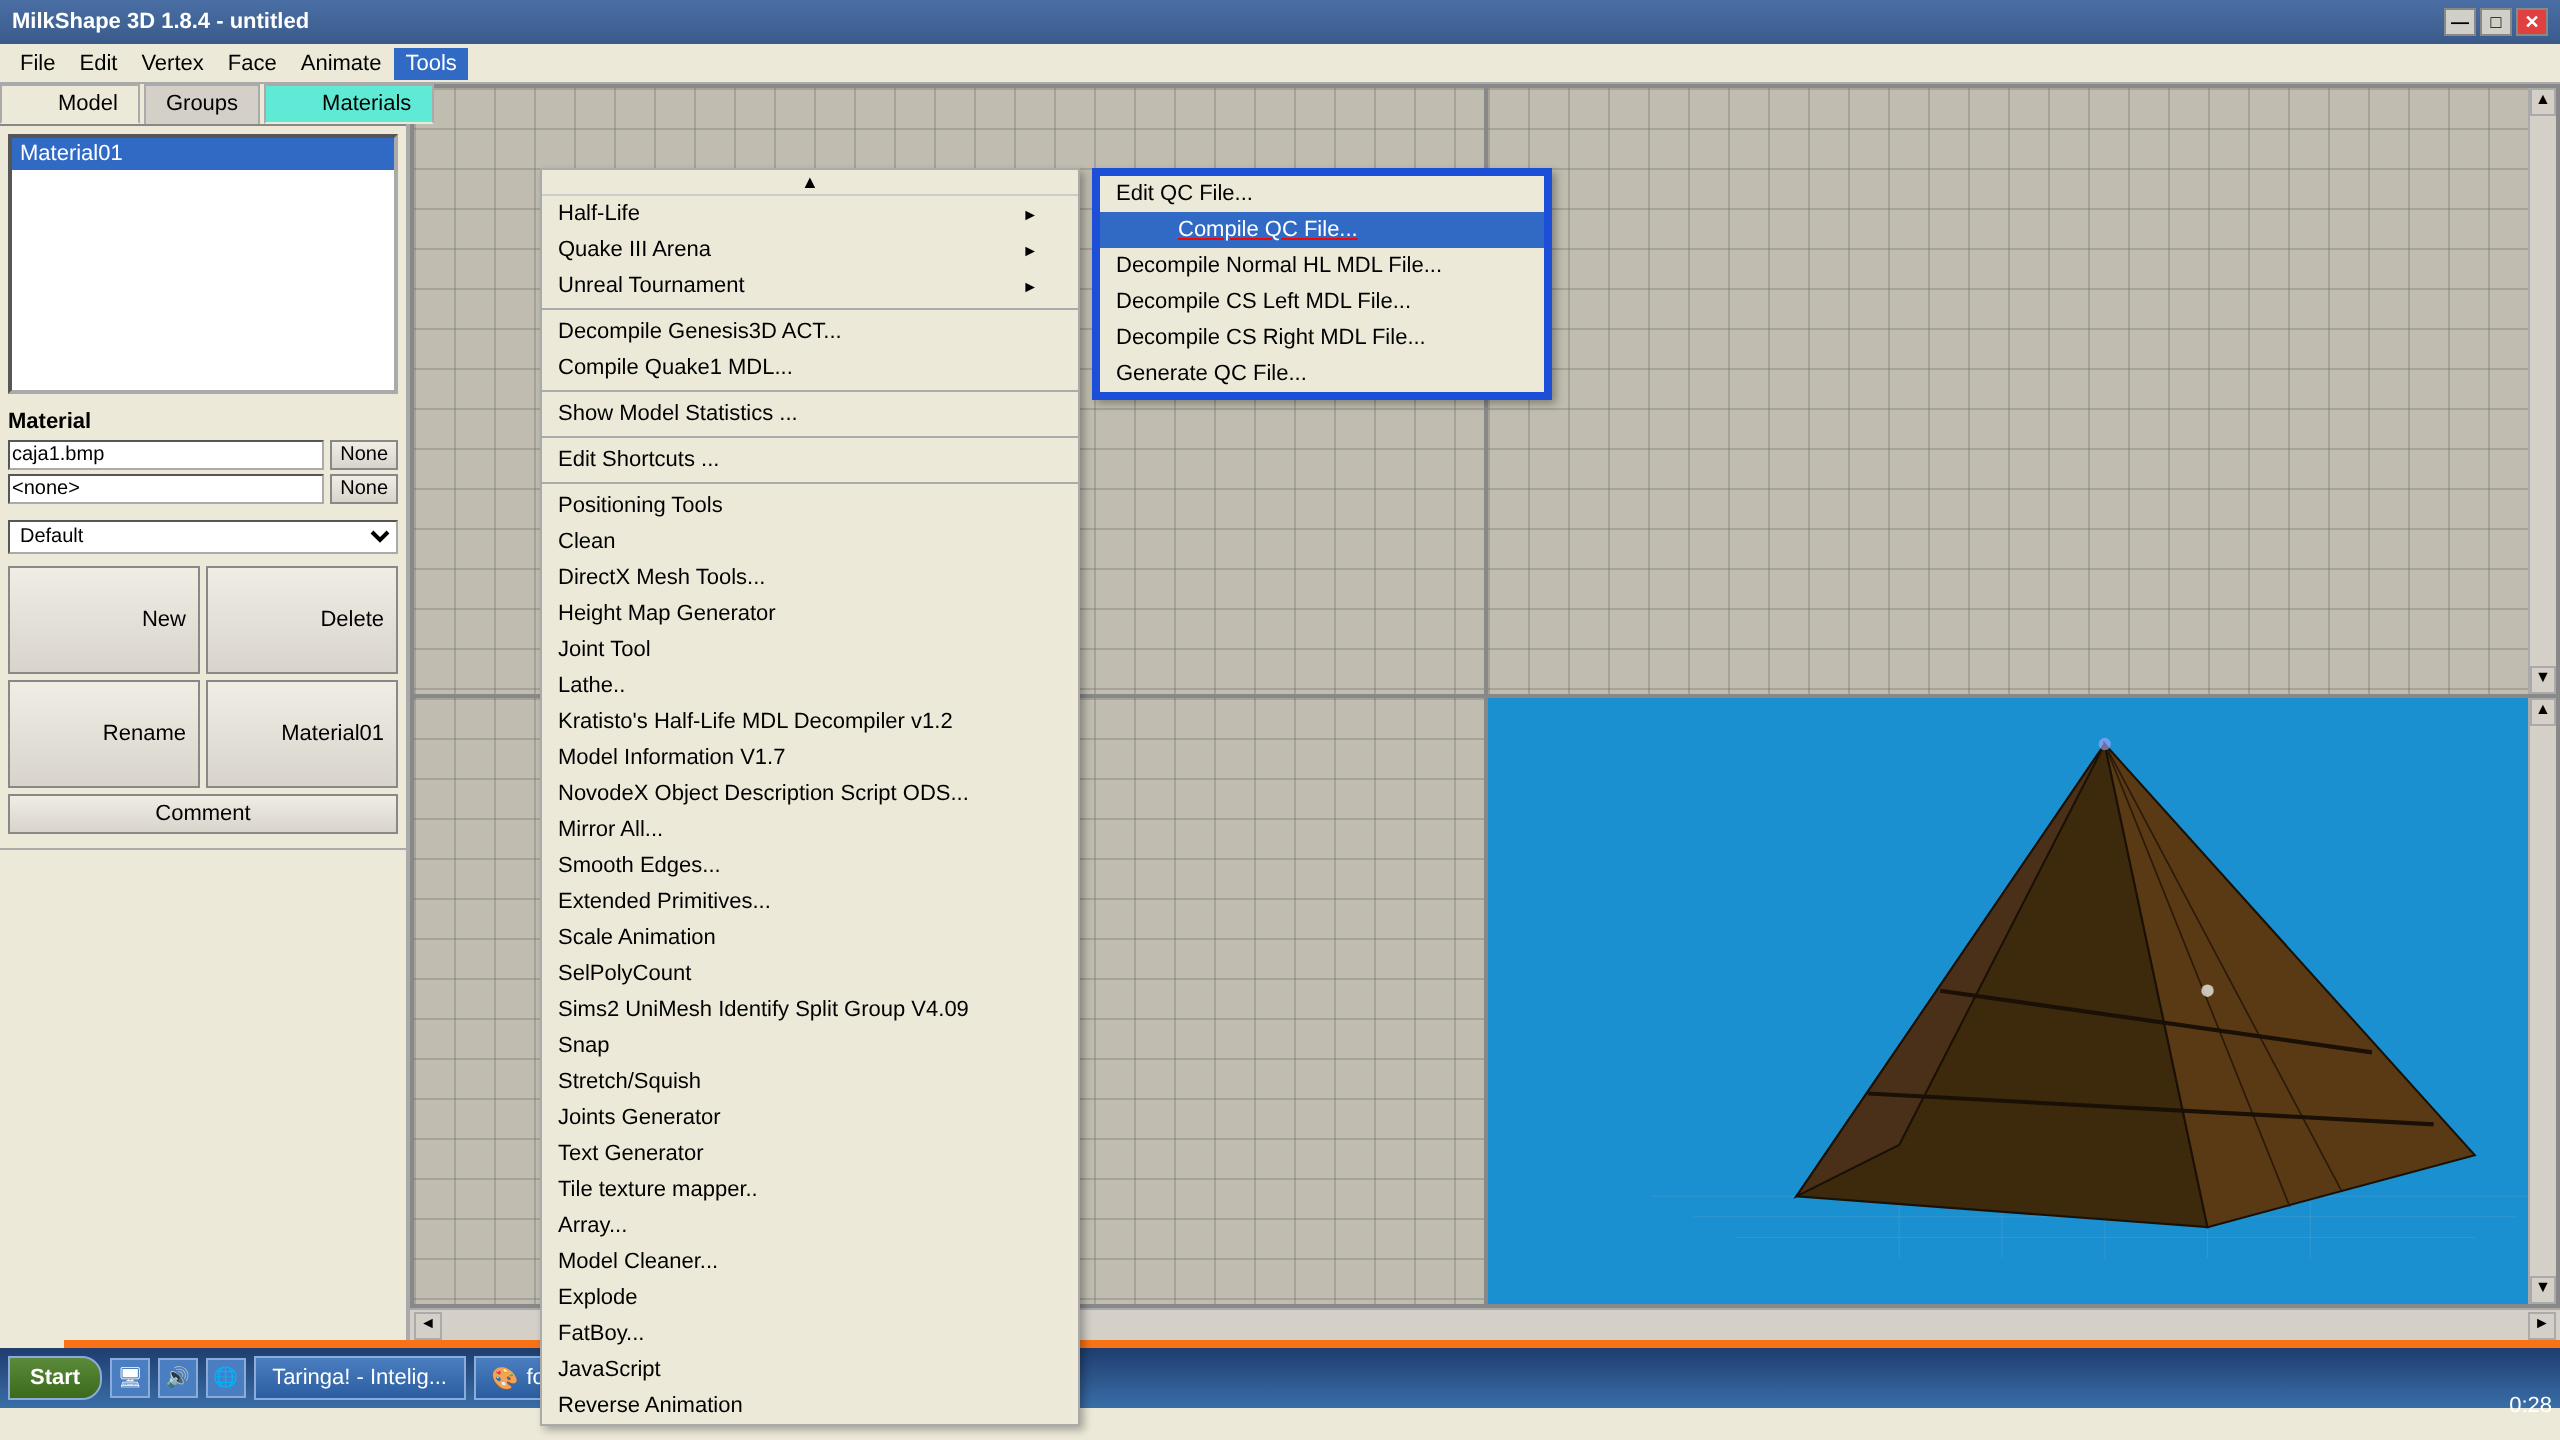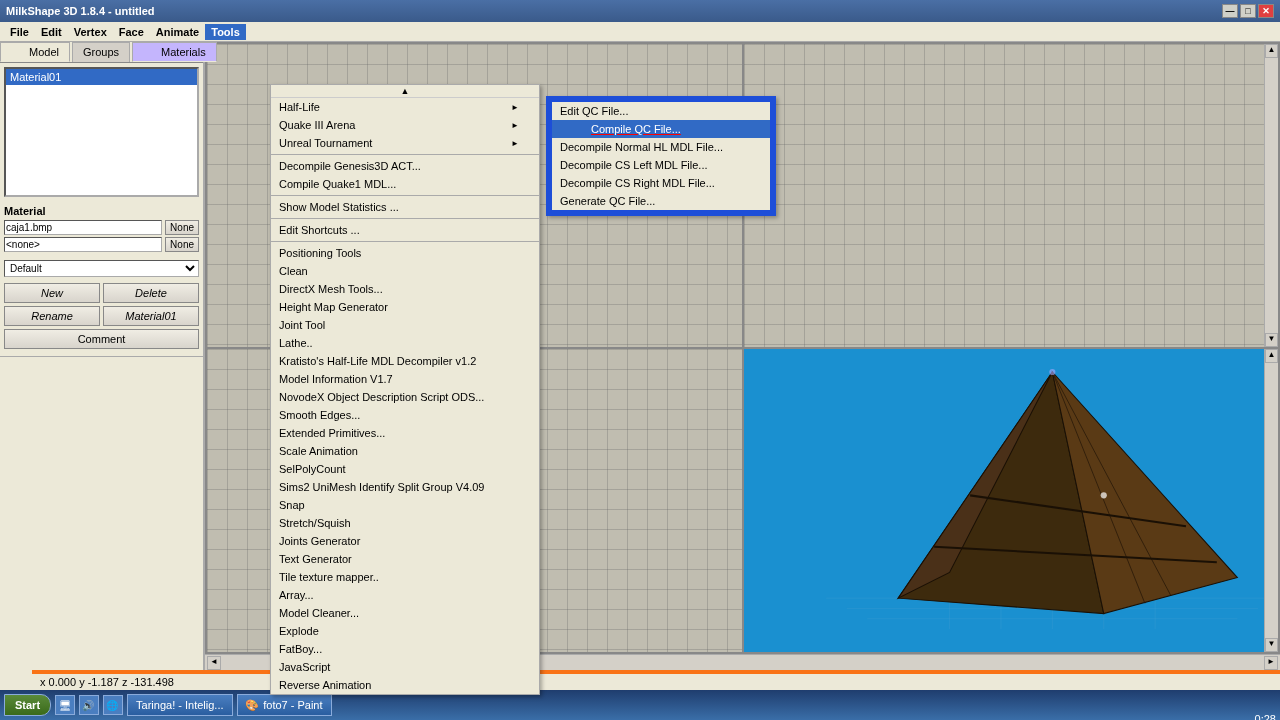--- a/index.html
+++ b/index.html
@@ -44,21 +44,20 @@
     }
 
     
     #menu-bar {
       height: 20px;
       background: #ece9d8;
       border-bottom: 1px solid #aaa;
       display: flex;
       align-items: center;
       padding: 0 4px;
-      font-weight: bold;
     }
     .menu-item {
       padding: 2px 6px;
       cursor: pointer;
       font-size: 11px;
     }
 
     
     #main-layout {
       display: flex;
@@ -190,27 +189,26 @@
     .bottom-buttons {
       padding: 4px;
     }
     .btn-row {
       display: flex;
       gap: 3px;
       margin-bottom: 3px;
     }
     .btn-med {
       flex: 1;
-      padding: 3px 6px;
+      padding: 20px 6px;
       font-size: 11px;
       border: 1px solid #888;
       background: linear-gradient(to bottom, #f0ede4, #d8d4cc);
       cursor: pointer;
-      text-align: center;
-      font-style: italic;
+      text-align: right;
     }
     .btn-wide {
       width: 100%;
       padding: 3px 6px;
       font-size: 11px;
       border: 1px solid #888;
       background: linear-gradient(to bottom, #f0ede4, #d8d4cc);
       cursor: pointer;
       text-align: center;
       margin-bottom: 3px;
@@ -278,21 +276,21 @@
 
     
     #taskbar {
       height: 30px;
       background: linear-gradient(to bottom, #1f3d6e, #3a6ea8);
       display: flex;
       align-items: center;
       padding: 2px 4px;
       gap: 4px;
       position: absolute;
-      bottom: 0;
+      bottom: 16px;
       left: 0;
       right: 0;
     }
     .taskbar-btn {
       padding: 2px 8px;
       background: linear-gradient(to bottom, #4a7ec0, #2a5ea0);
       color: white;
       border: 1px solid #8aabdb;
       font-size: 11px;
       cursor: pointer;
@@ -347,24 +345,24 @@
       color: white;
     }
     .submenu-arrow {
       font-size: 8px;
       margin-left: 10px;
     }
 
     
     #half-life-submenu {
       position: absolute;
-      top: 54px;
+      top: 42px;
       left: 546px;
       background: #ece9d8;
-      border: 6px solid #1d4ed8;
+      border: 4px solid #1d4ed8;
       box-shadow: 2px 2px 4px rgba(0,0,0,0.3);
       z-index: 1001;
       min-width: 230px;
     }
     #compile-qc-highlighted {
       background: #316ac5 !important;
       color: white !important;
     }
   </style>
 </head>
@@ -388,21 +386,21 @@
   <div class="menu-item" style="background:#316ac5; color:white;">Tools</div>
 </div>
 
 <div id="main-layout" style="display:flex; height:calc(720px - 22px - 20px - 20px - 30px); position:relative;">
 
   <div id="left-panel">
 
     <div id="tabs">
       <div class="tab active">Model</div>
       <div class="tab">Groups</div>
-      <div class="tab active" style="background:#c4b5fd;">Materials</div>
+      <div class="tab active" style="background:#5eead4;">Materials</div>
       <div class="tab">Joints</div>
     </div>
 
     <div id="material-list">
       <div class="mat-item selected">Material01</div>
     </div>
 
     <div id="material-section">
       <div class="section-label">Material</div>
 
@@ -532,20 +530,21 @@
     <div class="menu-separator"></div>
     <div class="dropdown-menu-item">Positioning Tools</div>
     <div class="dropdown-menu-item">Clean</div>
     <div class="dropdown-menu-item">DirectX Mesh Tools...</div>
     <div class="dropdown-menu-item">Height Map Generator</div>
     <div class="dropdown-menu-item">Joint Tool</div>
     <div class="dropdown-menu-item">Lathe..</div>
     <div class="dropdown-menu-item">Kratisto's Half-Life MDL Decompiler v1.2</div>
     <div class="dropdown-menu-item">Model Information V1.7</div>
     <div class="dropdown-menu-item">NovodeX Object Description Script ODS...</div>
+    <div class="dropdown-menu-item">Mirror All...</div>
     <div class="dropdown-menu-item">Smooth Edges...</div>
     <div class="dropdown-menu-item">Extended Primitives...</div>
     <div class="dropdown-menu-item">Scale Animation</div>
     <div class="dropdown-menu-item">SelPolyCount</div>
     <div class="dropdown-menu-item">Sims2 UniMesh Identify Split Group V4.09</div>
     <div class="dropdown-menu-item">Snap</div>
     <div class="dropdown-menu-item">Stretch/Squish</div>
     <div class="dropdown-menu-item">Joints Generator</div>
     <div class="dropdown-menu-item">Text Generator</div>
     <div class="dropdown-menu-item">Tile texture mapper..</div>

